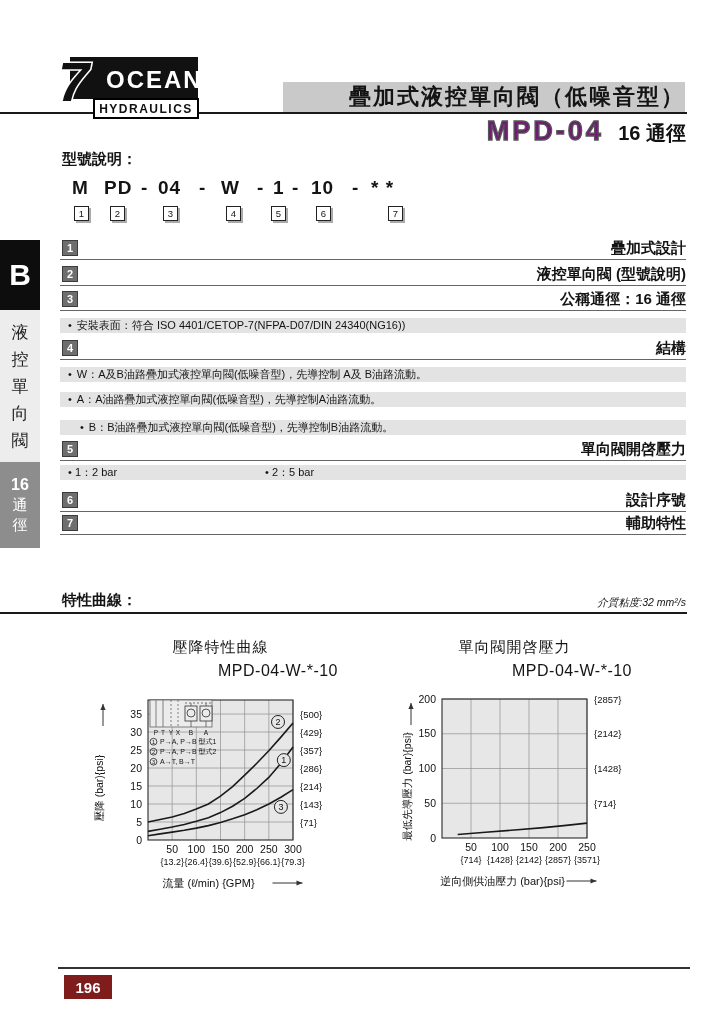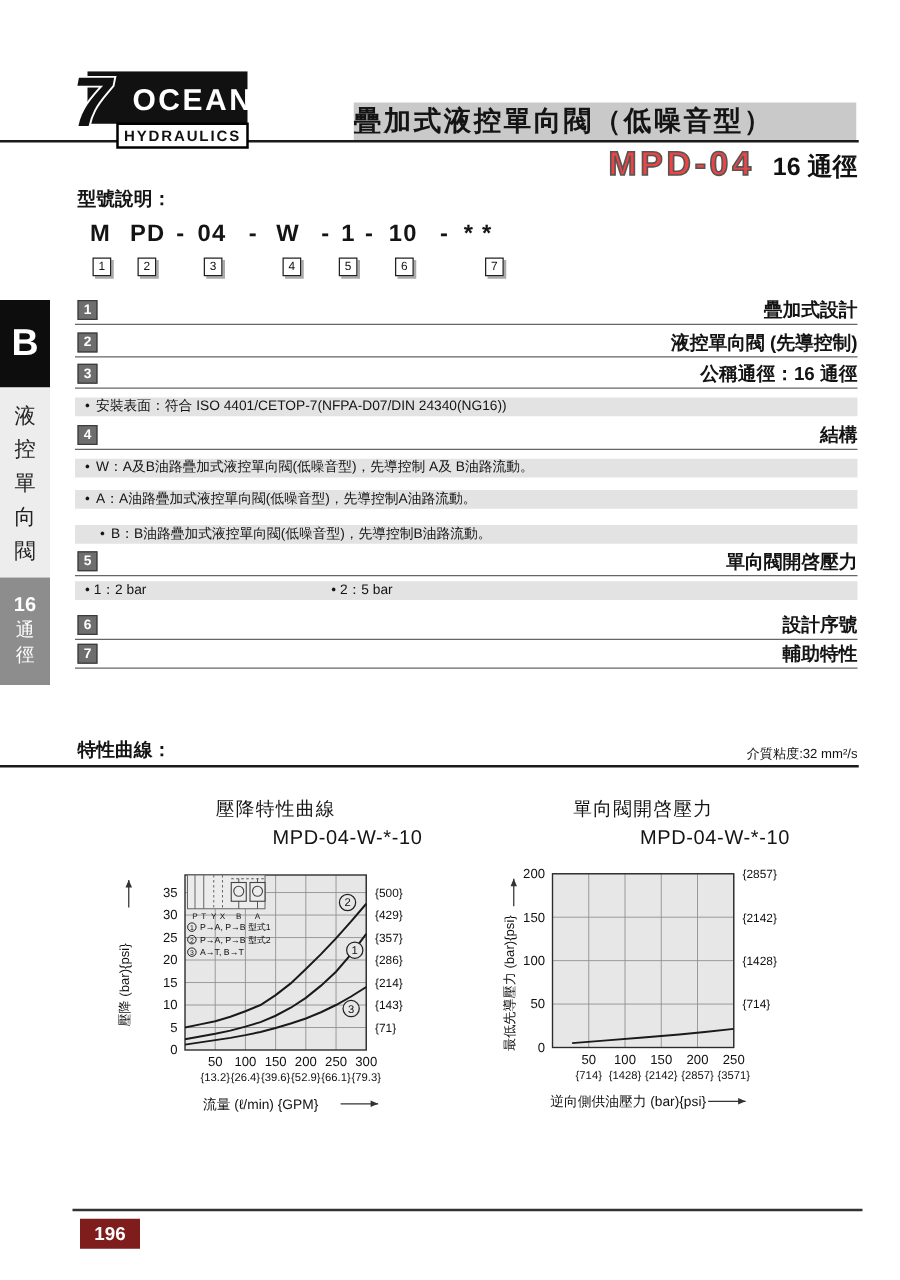--- a/index.html
+++ b/index.html
@@ -11,24 +11,24 @@
   body{
     position:relative;width:720px;height:1024px;background:#ffffff;
     font-family:"Liberation Sans","DejaVu Sans",sans-serif;color:var(--ink);
     overflow:hidden;
   }
   .abs{position:absolute;}
   
   #header-rule{left:0;top:112px;width:687px;height:2px;background:#1a1a1a;}
   #logo{left:58px;top:57px;width:142px;height:64px;}
   #title-bar{left:283px;top:82px;width:402px;height:30px;background:var(--title-bar);
-    display:flex;align-items:center;justify-content:flex-start;}
+    display:flex;align-items:center;justify-content:flex-end;}
   #title-bar span{font-size:22px;font-weight:bold;letter-spacing:2px;white-space:nowrap;}
   #model-line{left:0;top:116px;width:686px;height:32px;text-align:right;}
-  #model-code{font-size:27px;font-weight:bold;letter-spacing:3px;color:#ef4444;
+  #model-code{font-size:27px;font-weight:bold;letter-spacing:3px;color:#701a75;
     -webkit-text-stroke:1.3px #555;}
   #model-size{font-size:20px;font-weight:bold;color:#111;margin-left:10px;}
   
   #sidebar-tab{left:0;top:240px;width:40px;height:70px;background:#0d0d0d;color:#fff;
     display:flex;align-items:center;justify-content:center;font-size:30px;font-weight:bold;}
   #sidebar-cat{left:0;top:310px;width:40px;height:152px;background:var(--sidebar-light);
     display:flex;flex-direction:column;align-items:center;justify-content:center;}
   #sidebar-cat div{font-size:17px;line-height:27px;color:#222;}
   #sidebar-size{left:0;top:462px;width:40px;height:86px;background:var(--sidebar-mid);color:#fff;
     display:flex;flex-direction:column;align-items:center;justify-content:center;}
@@ -45,21 +45,21 @@
     display:flex;align-items:center;justify-content:center;}
   .sec-label{position:absolute;right:34px;width:500px;text-align:right;
     font-size:15px;font-weight:bold;white-space:nowrap;}
   .sec-rule{position:absolute;left:60px;width:626px;height:1px;background:#666;}
   .note-bar{position:absolute;left:60px;width:626px;height:15px;background:var(--note-bar);
     font-size:11px;line-height:15px;padding-left:8px;white-space:nowrap;overflow:hidden;}
   .note-bar .b{margin-right:5px;}
   .inline-note{position:absolute;top:0;line-height:15px;}
   
   #curves-heading{left:62px;top:591px;font-size:15px;font-weight:bold;}
-  #viscosity{right:34px;top:596px;font-size:10.5px;}
+  #viscosity{right:34px;top:596px;font-size:10.5px;font-style:italic;}
   #curves-rule{left:0;top:612px;width:687px;height:2px;background:#1a1a1a;}
   .chart-title{position:absolute;text-align:center;font-size:15px;letter-spacing:1px;}
   .chart-sub{position:absolute;text-align:right;font-size:16px;letter-spacing:0.5px;}
   .chart-svg{position:absolute;}
   
   #footer-rule{left:58px;top:967px;width:632px;height:2px;background:#333;}
   #page-badge{left:64px;top:975px;width:48px;height:24px;background:#7f1d1d;color:#fff;
     display:flex;align-items:center;justify-content:center;font-size:15px;font-weight:bold;}
 </style>
 </head>
@@ -120,21 +120,21 @@
     <div class="code-token abs" style="left: 199px;">-</div>
     <div class="code-token abs" style="left: 257px;">-</div>
     <div class="code-token abs" style="left: 292px;">-</div>
     <div class="code-token abs" style="left: 352px;">-</div>
   </div>
 <div id="sections-mount">
     <div class="sec-badge" style="top: 240px;">1</div>
     <div class="sec-label" style="top: 239px;">疊加式設計</div>
     <div class="sec-rule" style="top: 259px;"></div>
     <div class="sec-badge" style="top: 266px;">2</div>
-    <div class="sec-label" style="top: 265px;">液控單向閥 (先導控制)</div>
+    <div class="sec-label" style="top: 265px;">液控單向閥 (型號說明)</div>
     <div class="sec-rule" style="top: 285px;"></div>
     <div class="sec-badge" style="top: 291px;">3</div>
     <div class="sec-label" style="top: 290px;">公稱通徑：16 通徑</div>
     <div class="sec-rule" style="top: 310px;"></div>
     <div class="note-bar" style="top: 318px;"><span class="b">•</span><span>安裝表面：符合 ISO 4401/CETOP-7(NFPA-D07/DIN 24340(NG16))</span></div>
     <div class="sec-badge" style="top: 340px;">4</div>
     <div class="sec-label" style="top: 339px;">結構</div>
     <div class="sec-rule" style="top: 359px;"></div>
     <div class="note-bar" style="top: 367px;"><span class="b">•</span><span>W：A及B油路疊加式液控單向閥(低噪音型)，先導控制 A及 B油路流動。</span></div>
     <div class="note-bar" style="top: 392px;"><span class="b">•</span><span>A：A油路疊加式液控單向閥(低噪音型)，先導控制A油路流動。</span></div>

